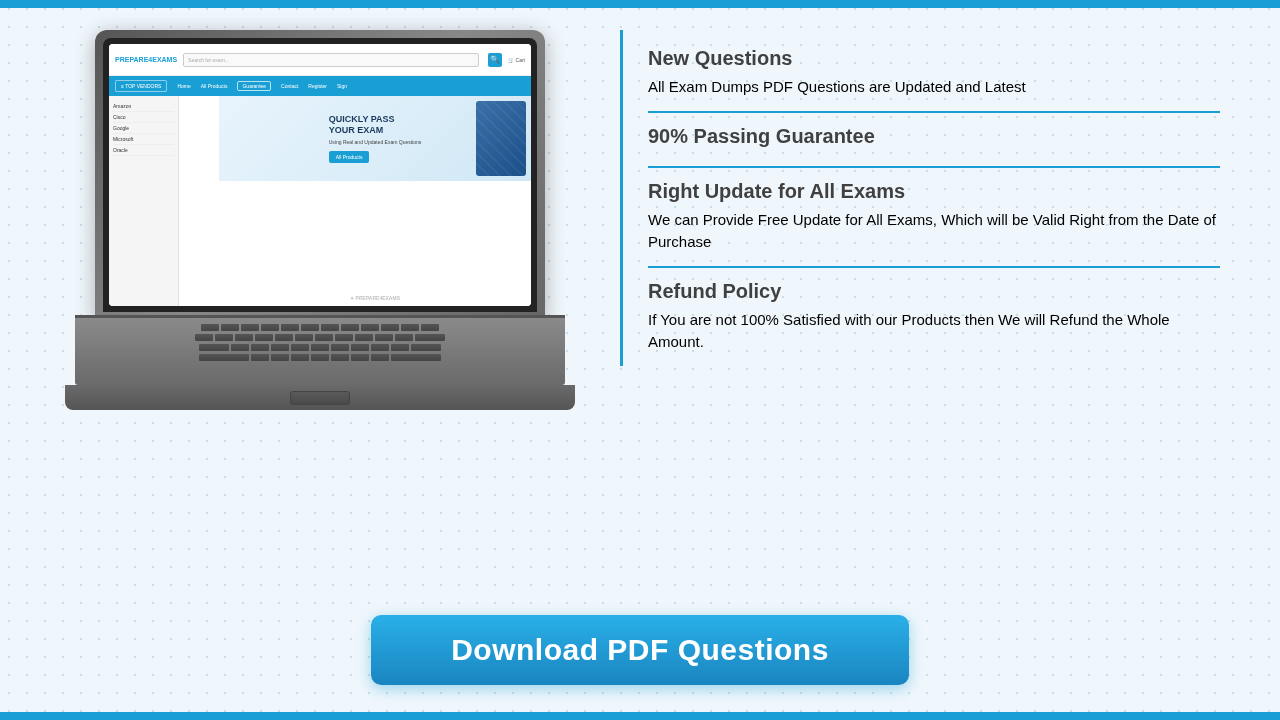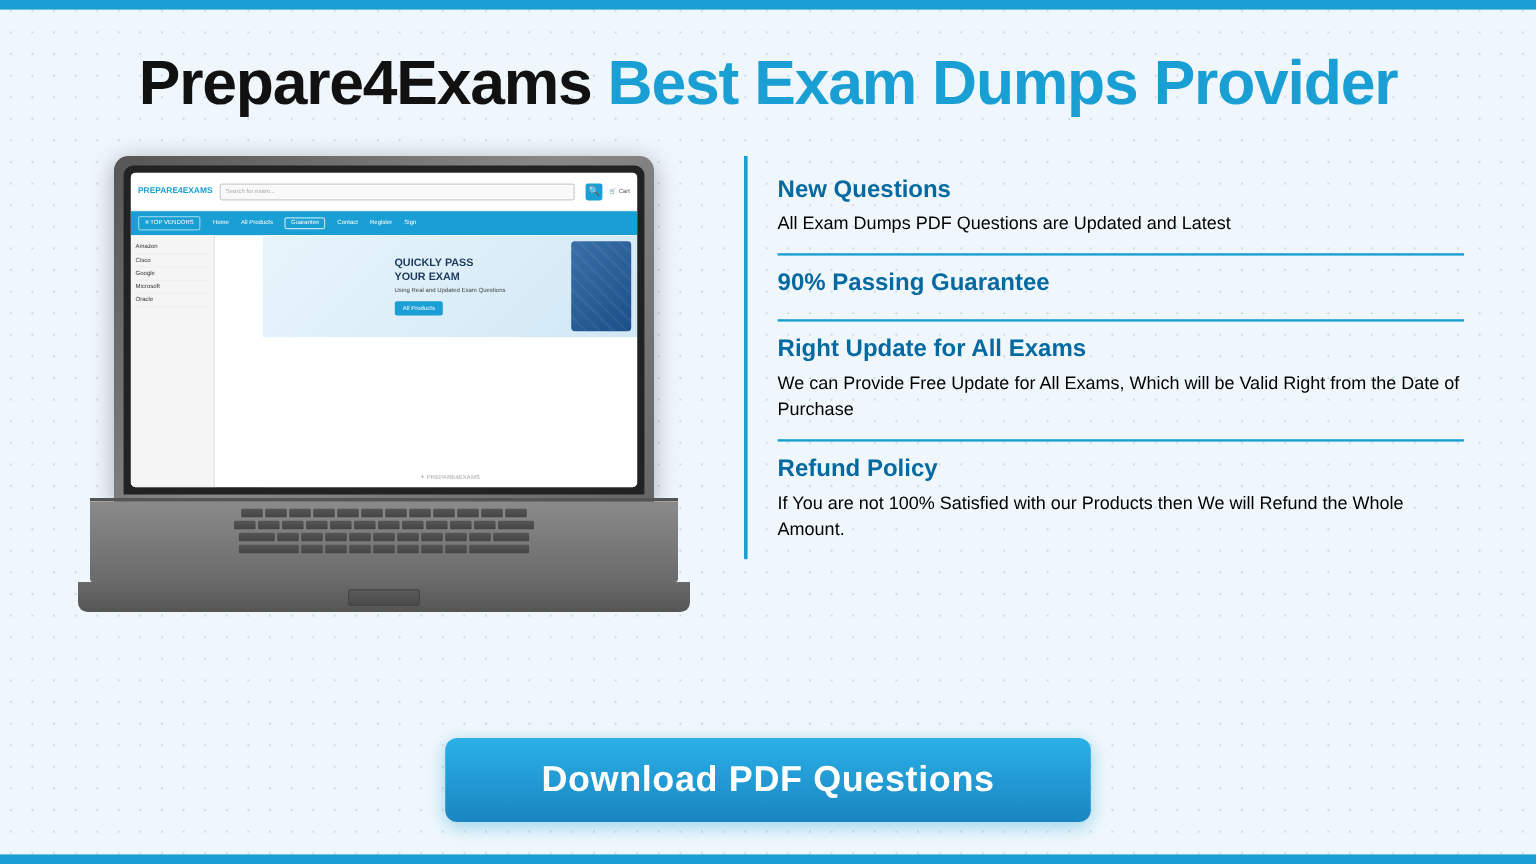--- a/index.html
+++ b/index.html
@@ -390,21 +390,21 @@
       border-bottom: 2px solid #1a9fd4;
     }
 
     .info-item:last-child {
       border-bottom: none;
     }
 
     .info-title {
       font-size: 20px;
       font-weight: bold;
-      color: #0369a1;
+      color: #404040;
       margin-bottom: 6px;
     }
 
     .info-desc {
       font-size: 15px;
       color: #000000;
       line-height: 1.5;
     }
 
     
@@ -428,25 +428,20 @@
       letter-spacing: 0.5px;
     }
   </style>
 </head>
 <body>
 
 <div class="top-bar"></div>
 
 <div class="main-container">
 
-  <div class="header">
-    <h1>
-      <span>Prepare4Exams</span><span class="blue"> Best Exam Dumps Provider</span>
-    </h1>
-  </div>
 
   <div class="content-row">
 
     <div class="laptop-section">
       <div class="laptop-wrapper">
 
         <div class="laptop-screen-outer">
           <div class="laptop-bezel">
             <div class="laptop-screen">
 

